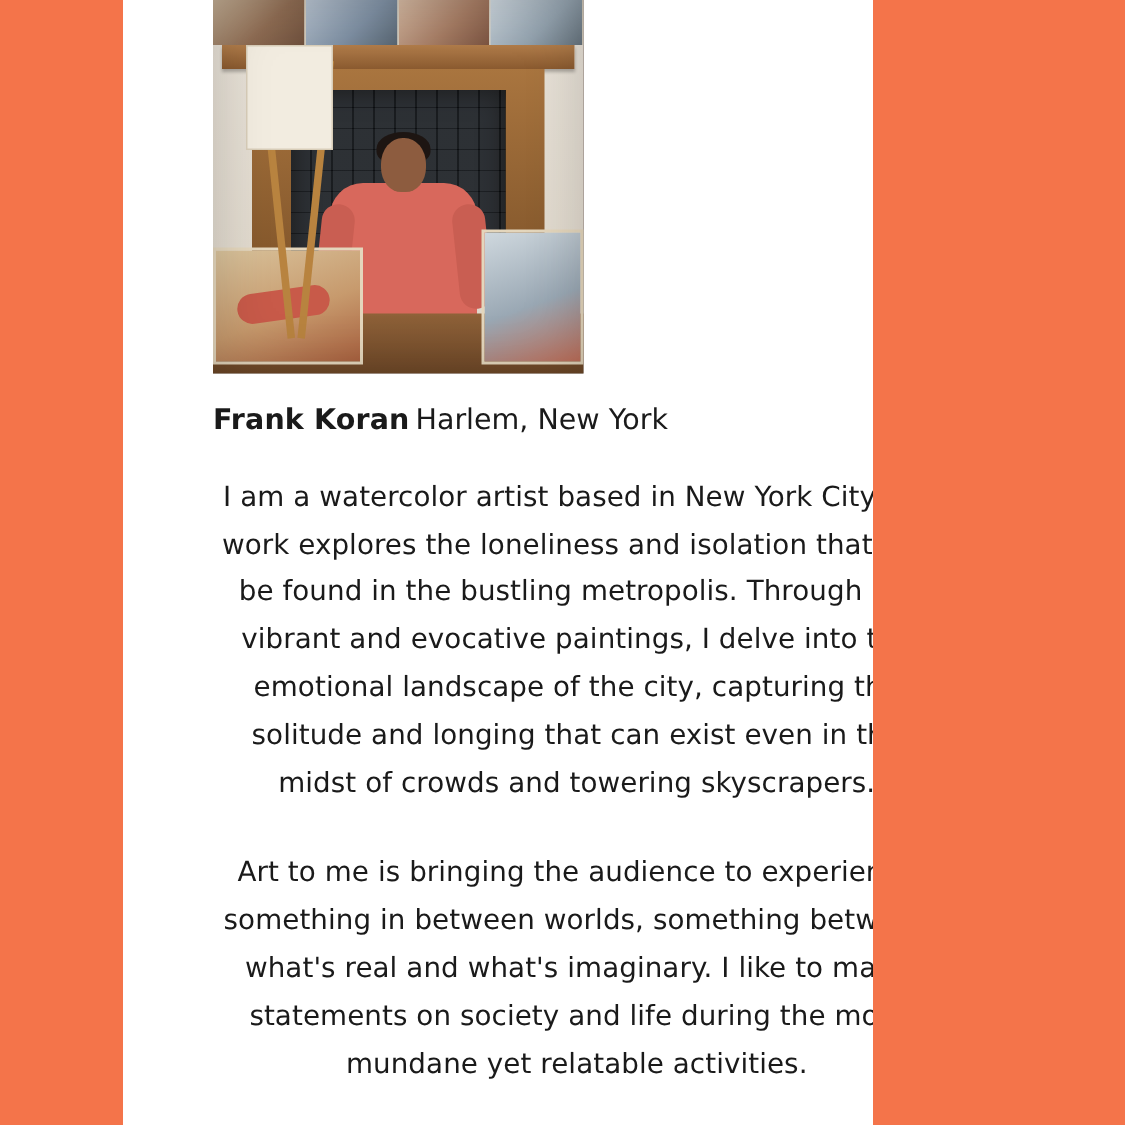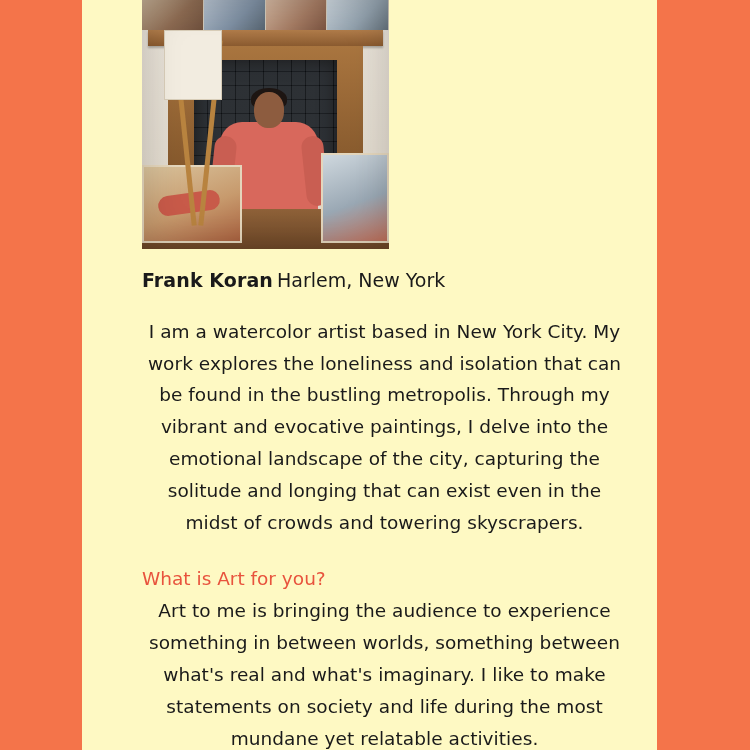--- a/index.html
+++ b/index.html
@@ -10,23 +10,23 @@
     width: 750px;
     height: 750px;
     background: #f4744a;
     font-family: "DejaVu Sans", sans-serif;
     overflow: hidden;
   }
   .page {
     position: absolute;
     left: 82px;
     top: 0;
-    width: 575px;
+    width: 500px;
     height: 750px;
-    background: #fef9c3;
+    background: #ffffff;
     overflow: hidden;
   }
   .content {
     position: absolute;
     left: 60px;
     top: 0;
     width: 485px;
   }
   .portrait {
     position: relative;
@@ -225,18 +225,17 @@
       <div class="ph-shadow"></div>
     </div>
 
     <div class="byline">
       <span class="name">Frank Koran</span><span class="loc">Harlem, New York</span>
     </div>
 
     <p class="bio">I am a watercolor artist based in New York City. My work explores the loneliness and isolation that can be found in the bustling metropolis. Through my vibrant and evocative paintings, I delve into the emotional landscape of the city, capturing the solitude and longing that can exist even in the midst of crowds and towering skyscrapers.</p>
 
     <div class="qa">
-      <p class="q">What is Art for you?</p>
       <p class="answer">Art to me is bringing the audience to experience something in between worlds, something between what's real and what's imaginary. I like to make statements on society and life during the most mundane yet relatable activities.</p>
     </div>
 
   </div>
 </div>
 
 </body></html>

